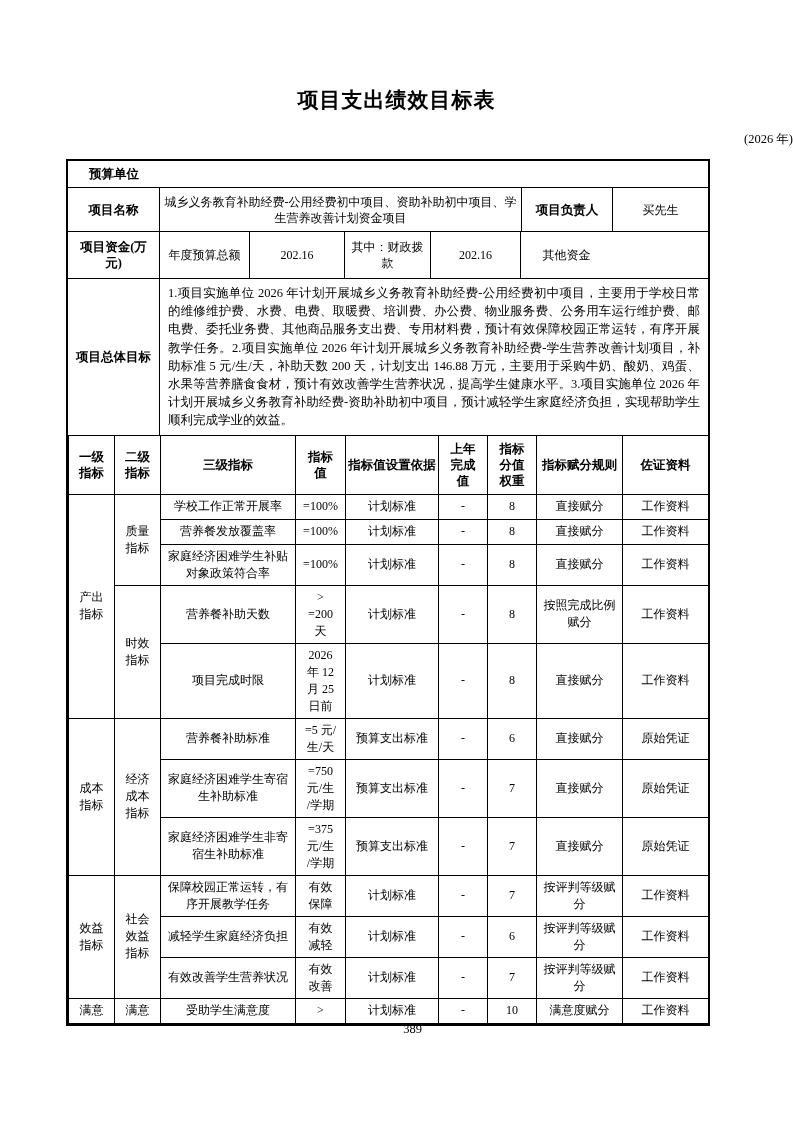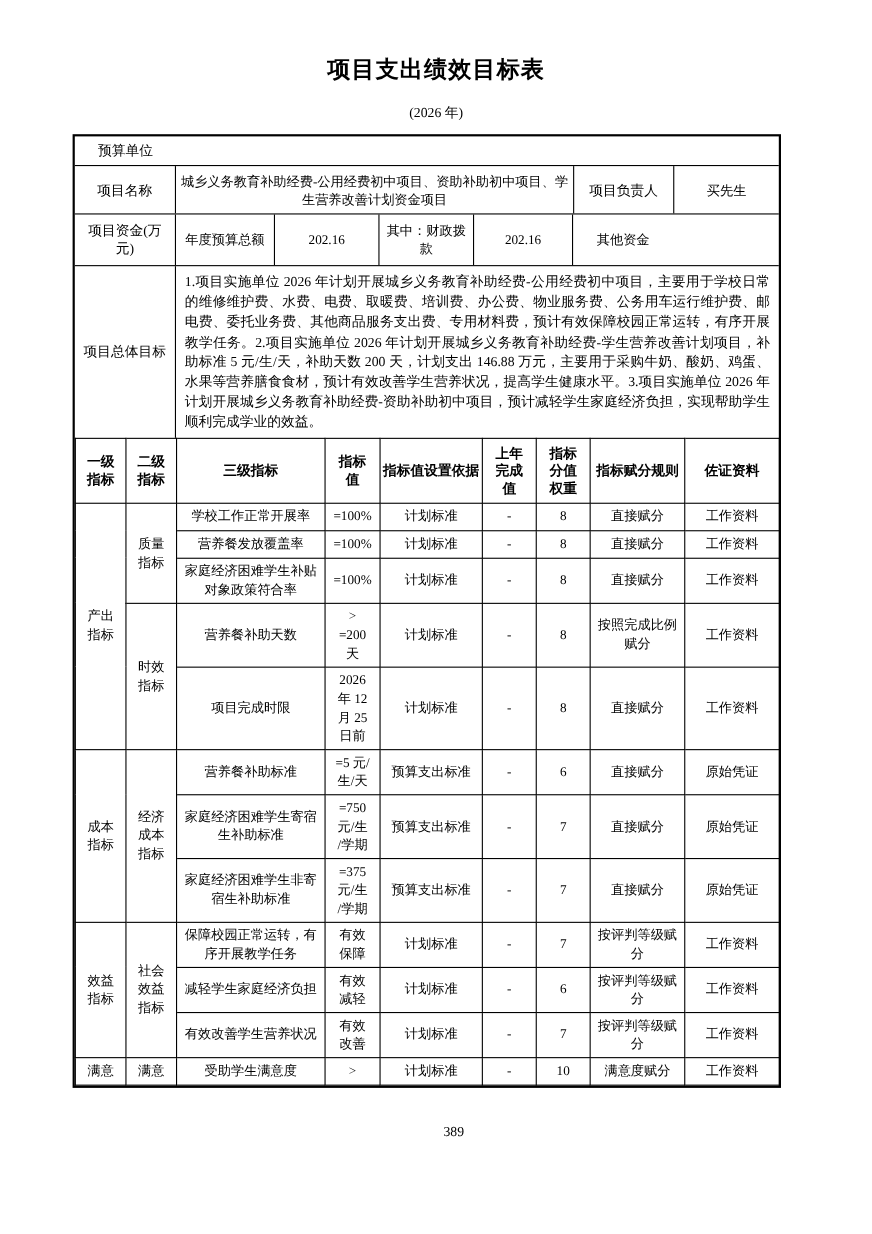--- a/index.html
+++ b/index.html
@@ -3,42 +3,42 @@
 <meta charset="utf-8">
 <style>
   * { box-sizing: border-box; margin: 0; padding: 0; }
   html, body { background: #ffffff; }
   body {
     width: 793px; height: 1122px;
     font-family: "Liberation Serif", "DejaVu Serif", serif;
     color: #000;
     position: relative;
   }
-  .sheet { width: 793px; height: 1080px; padding-top: 49px; }
+  .sheet { width: 793px; height: 1080px; padding-top: 86px; }
   .doc-title {
     text-align: center; font-size: 21px; font-weight: bold;
     letter-spacing: 1px;
   }
   .doc-subtitle {
-    text-align: center; font-size: 12.5px; margin-top: 17px; font-family: Liberation Serif, serif;
+    text-align: right; font-size: 12.5px; margin-top: 17px; font-family: Liberation Serif, serif;
   }
   .tbl-wrap {
     width: 644px; margin-left: 66px; margin-top: 11px;
     border: 2px solid #000;
   }
   
   .irow { display: flex; width: 100%; border-bottom: 1px solid #000; }
   .icell {
     border-right: 1px solid #000;
     display: flex; align-items: center; justify-content: center;
     text-align: center; font-size: 12px; line-height: 16px;
     padding: 3px 4px; white-space: pre-line;
   }
   .icell:last-child { border-right: none; }
-  .ilabel { font-weight: normal; font-size: 12.5px; }
+  .ilabel { font-weight: bold; font-size: 12.5px; }
   .r1 { min-height: 27px; }
   .r2 { min-height: 44px; }
   .r3 { min-height: 47px; }
   .goal-text {
     text-align: justify; font-size: 12.5px; line-height: 18.2px;
     padding: 5px 8px; display: block;
   }
   
   table.ind { width: 100%; border-collapse: collapse; table-layout: fixed; }
   table.ind th, table.ind td {

